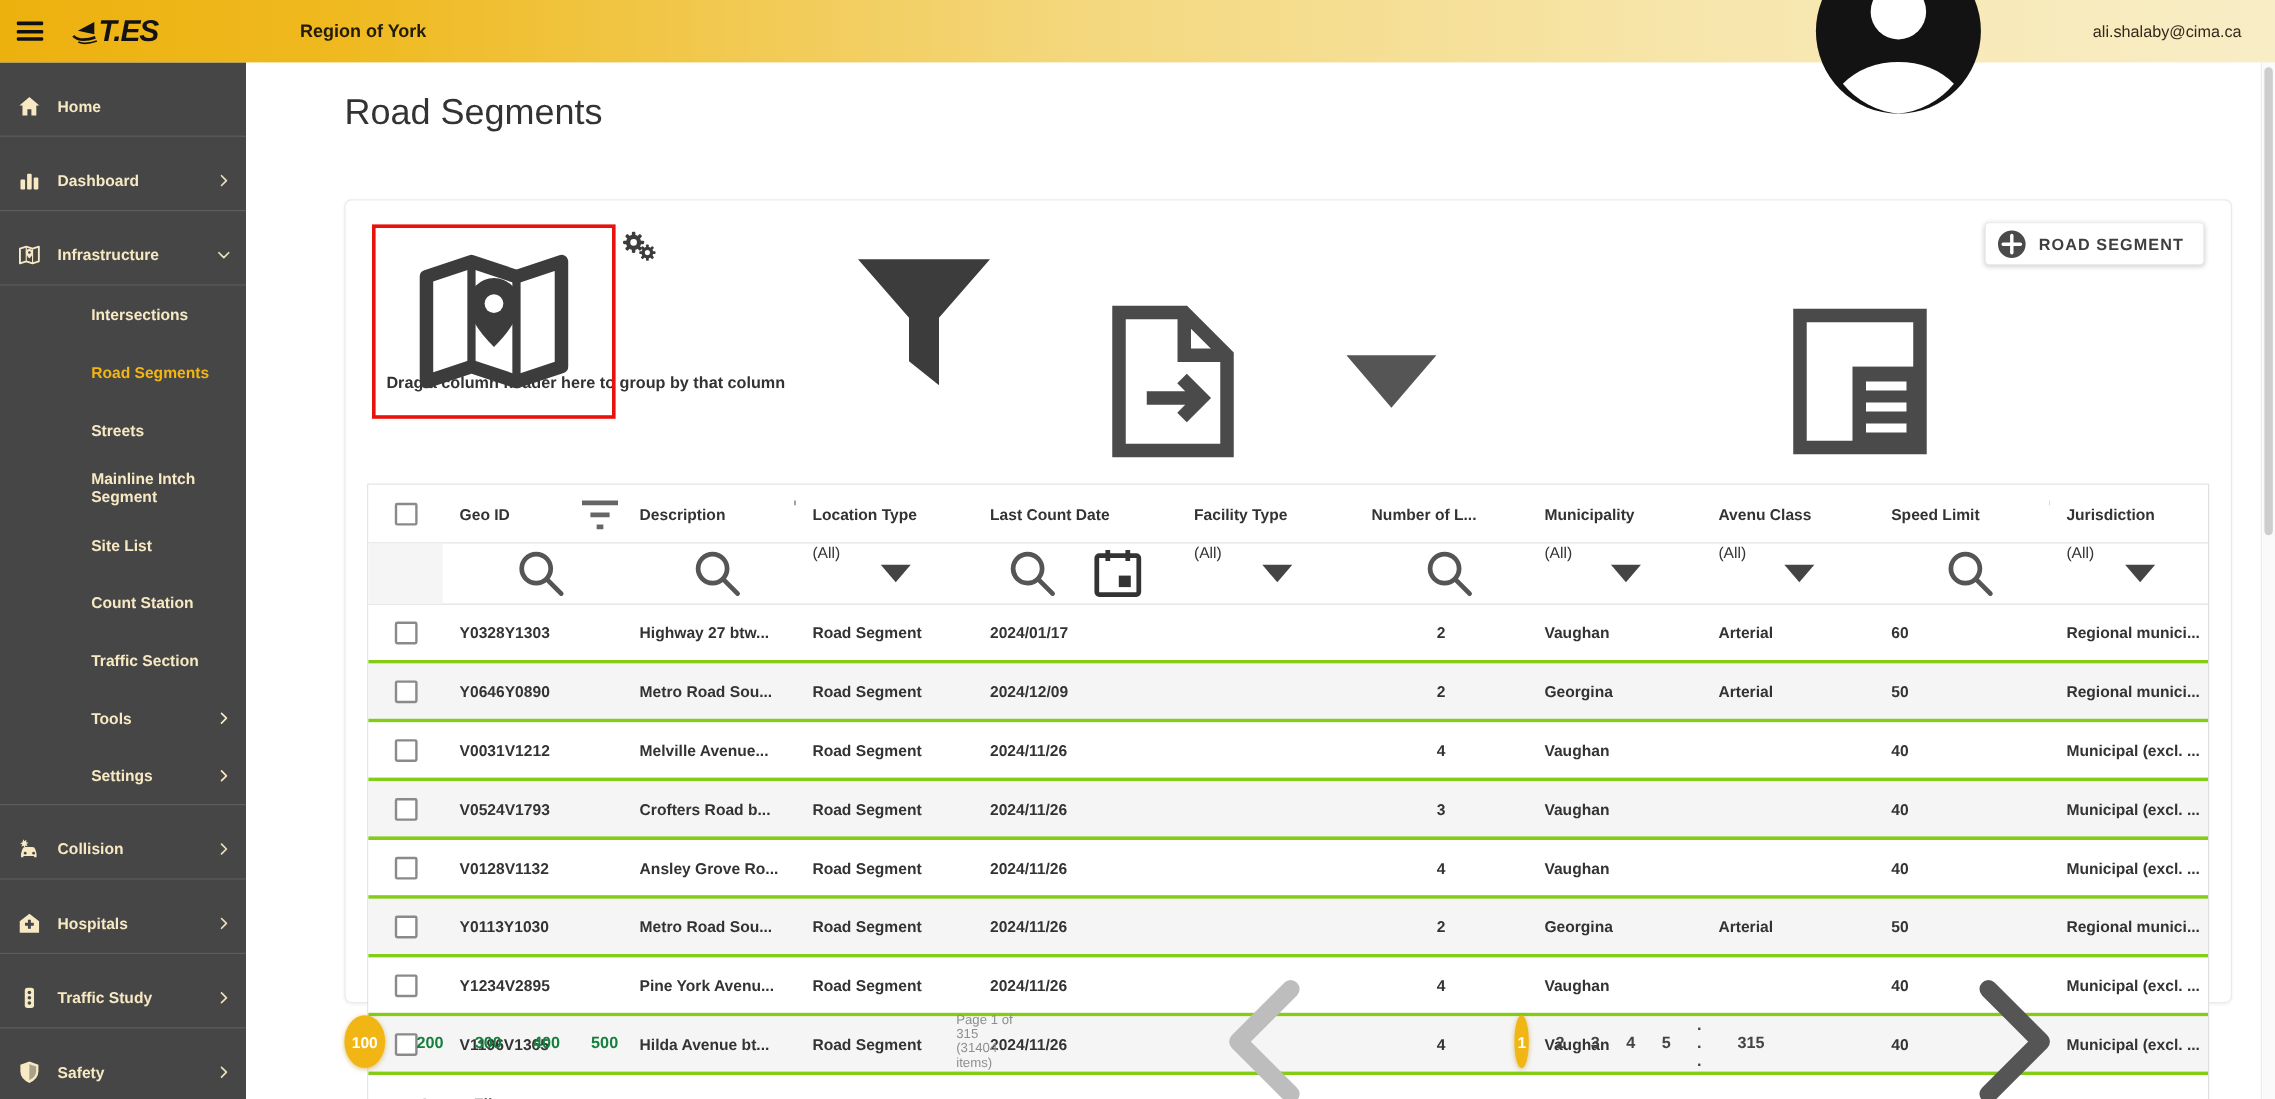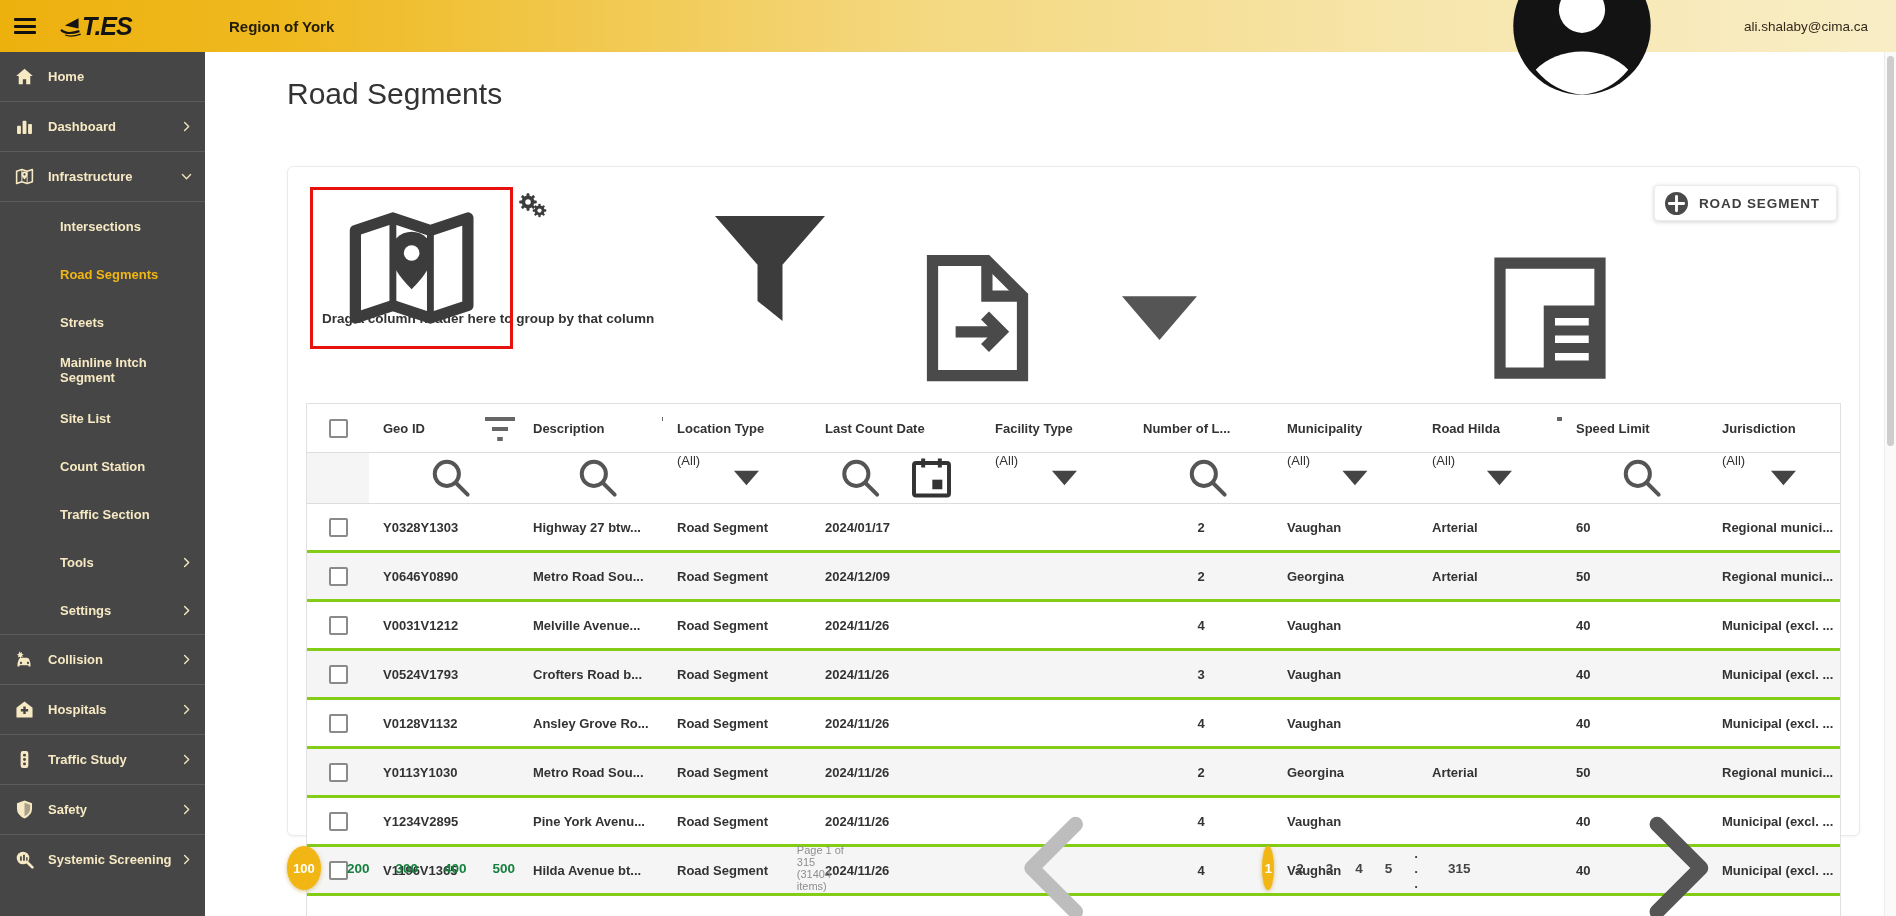--- a/index.html
+++ b/index.html
@@ -2,43 +2,43 @@
 <html><head>
 <meta charset="utf-8">
 <style>
   * { margin:0; padding:0; box-sizing:border-box; }
   html,body { width:1896px; height:916px; overflow:hidden; background:#fff;
     font-family:"Liberation Sans","DejaVu Sans",sans-serif; }
 
   
   .topbar { position:absolute; left:0; top:0; width:1896px; height:52px;
     background:linear-gradient(to right,#EDB10E 0%,#EFB91F 15%,#F4D87F 48%,#F7E6AC 75%,#F8EDC6 100%);
-    display:flex; align-items:center; z-index:5; }
+    display:flex; align-items:center; z-index:5;gap:21px; }
   .topbar-left { width:205px; display:flex; align-items:center; gap:22px; padding-left:14px; flex:0 0 auto; }
   .hamburger { width:22px; cursor:pointer; }
   .hamburger span { display:block; height:3px; background:#111; margin:3.5px 0; border-radius:1px; }
   .logo { display:flex; align-items:center; }
   .logo-text { font-size:25px; font-weight:800; font-style:italic; color:#131313; letter-spacing:-1px; }
   .topbar-title { font-size:15px; font-weight:700; color:#221c05; margin-left:24px; }
   .topbar-user { margin-left:auto; display:flex; align-items:center; gap:12px; padding-right:28px; }
   .avatar { width:27px; height:27px; color:#131313; }
   .user-email { font-size:13.5px; color:#33291a; }
 
   
   .sidebar { position:absolute; left:0; top:52px; width:205px; height:864px;
     background:#464646; overflow:hidden; --hole:#464646; z-index:4; }
   .s-item { position:relative; height:49px; display:flex; align-items:center; color:#F7E9C3;
-    font-size:13px; font-weight:700; cursor:pointer; }
+    font-size:13px; font-weight:700; cursor:pointer;margin-top:12px; }
   .s-item .s-ic { position:absolute; left:14px; width:21px; height:21px; }
   .s-item .s-label { margin-left:48px; }
   .s-item .s-chev { position:absolute; right:12px; width:13px; height:13px; opacity:.95; }
   .s-div { height:0; border-top:1px solid #5C5C5C; }
   .s-sub { position:relative; height:48px; display:flex; align-items:center; color:#F7E9C3;
     font-size:13px; font-weight:700; cursor:pointer; }
-  .s-sub .s-label { margin-left:60px; }
+  .s-sub .s-label { margin-left:76px; }
   .s-sub .s-chev { position:absolute; right:12px; width:13px; height:13px; }
   .s-sub.active { color:#F2B614; }
 
   
   .main { position:absolute; left:205px; top:52px; width:1691px; height:864px; background:#fff; }
   .page-title { position:absolute; left:82px; top:25px; font-size:30px; font-weight:300; color:#333; }
 
   .card { position:absolute; left:82px; top:114px; width:1573px; height:670px;
     border:1px solid #ebebeb; border-radius:6px; background:#fff; box-shadow:0 1px 3px rgba(0,0,0,.05); }
 
@@ -461,21 +461,21 @@
               <use href="#i-filter-lines"></use>
             </svg>
           </div>
         <div class="gc">
             <span>Municipality</span>
             <svg class="f-lines use">
               <use href="#i-filter-lines"></use>
             </svg>
           </div>
         <div class="gc">
-            <span>Road Hilda</span>
+            <span>Avenu Class</span>
             <svg class="f-lines use">
               <use href="#i-filter-lines"></use>
             </svg>
           </div>
         <div class="gc">
             <span>Speed Limit</span>
             <svg class="f-lines use">
               <use href="#i-filter-lines"></use>
             </svg>
           </div>

